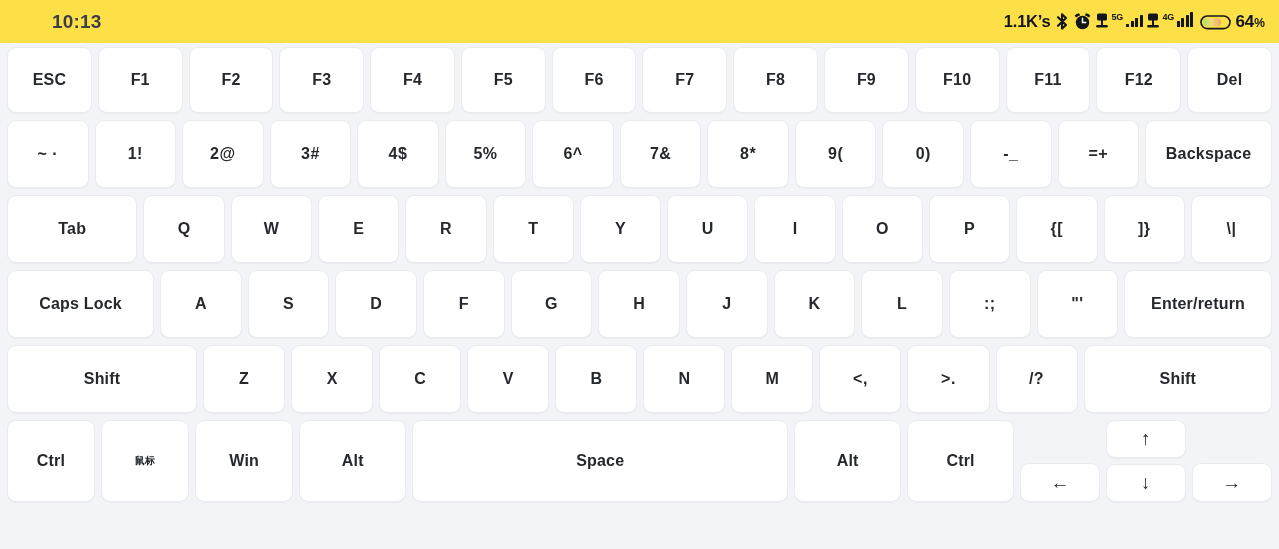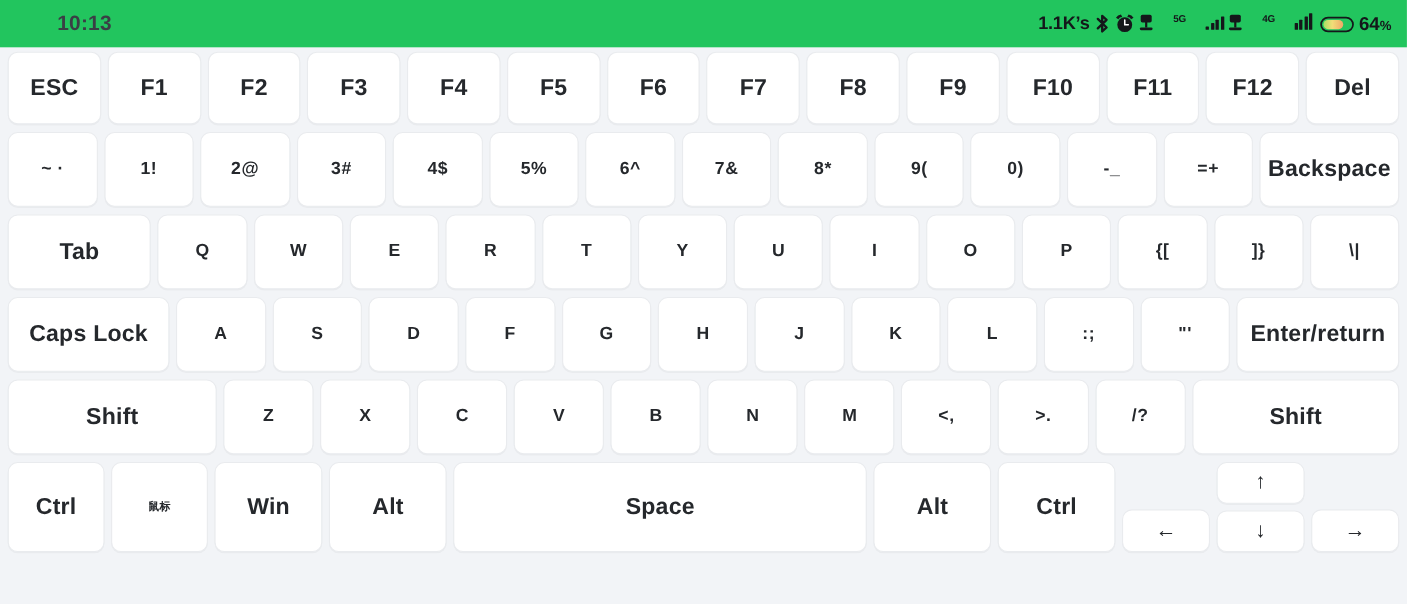--- a/index.html
+++ b/index.html
@@ -11,42 +11,42 @@
   }
 
   
   #status-bar {
     height: 43px;
     width: 100%;
     display: flex;
     align-items: center;
     justify-content: space-between;
     padding: 0 14px 0 52px;
-    background: #22c55e;
+    background: #fde047;
     color: #2b2f33;
   }
   #status-clock {
     font-size: 19px;
     font-weight: 600;
     letter-spacing: .2px;
     color: #3a3f45;
   }
   #status-right {
     display: flex;
     align-items: center;
     gap: 3px;
     font-size: 17px;
     font-weight: 700;
     color: #14171a;
     margin-left: 40px;
   }
   .sb-txt { font-size: 16.5px; font-weight: 700; letter-spacing: -.2px; }
   .sb-ico { display: inline-flex; align-items: flex-end; line-height: 0; }
 
-  .sim-group { display: inline-flex; align-items: flex-start; gap: 18px; }
+  .sim-group { display: inline-flex; align-items: flex-start; gap: 3px; }
   .net-tag {
     font-size: 9px; font-weight: 700; line-height: 1;
     margin-top: 1px; letter-spacing: -.3px;
   }
   .bars { display: inline-flex; align-items: flex-end; gap: 1.5px; height: 15px; }
   .bars i { display: block; width: 3px; background: #14171a; border-radius: .5px; }
   .bars i.b0 { height: 3px; }
   .bars i.b1 { height: 6px; }
   .bars i.b2 { height: 9px; }
   .bars i.b3 { height: 12px; }
@@ -80,21 +80,21 @@
     color: #25282c;
     letter-spacing: .3px;
     box-shadow: 0 1px 0 rgba(0,0,0,0.035);
     flex: 1 1 0;
     min-width: 0;
     user-select: none;
     text-align: center;
     white-space: nowrap;
   }
   .key.sym { letter-spacing: .5px; }
-  .key.word { font-size: 21px; letter-spacing: .2px; }
+  .key.word { font-size: 16px; letter-spacing: .2px; }
   .key.cjk { font-size: 10px; }
   .key.arrowglyph { font-size: 19px; font-weight: 400; }
 
   
   .arrow-cluster {
     display: flex;
     gap: 6px;
     flex: 2.93 1 0;
     min-width: 0;
   }

